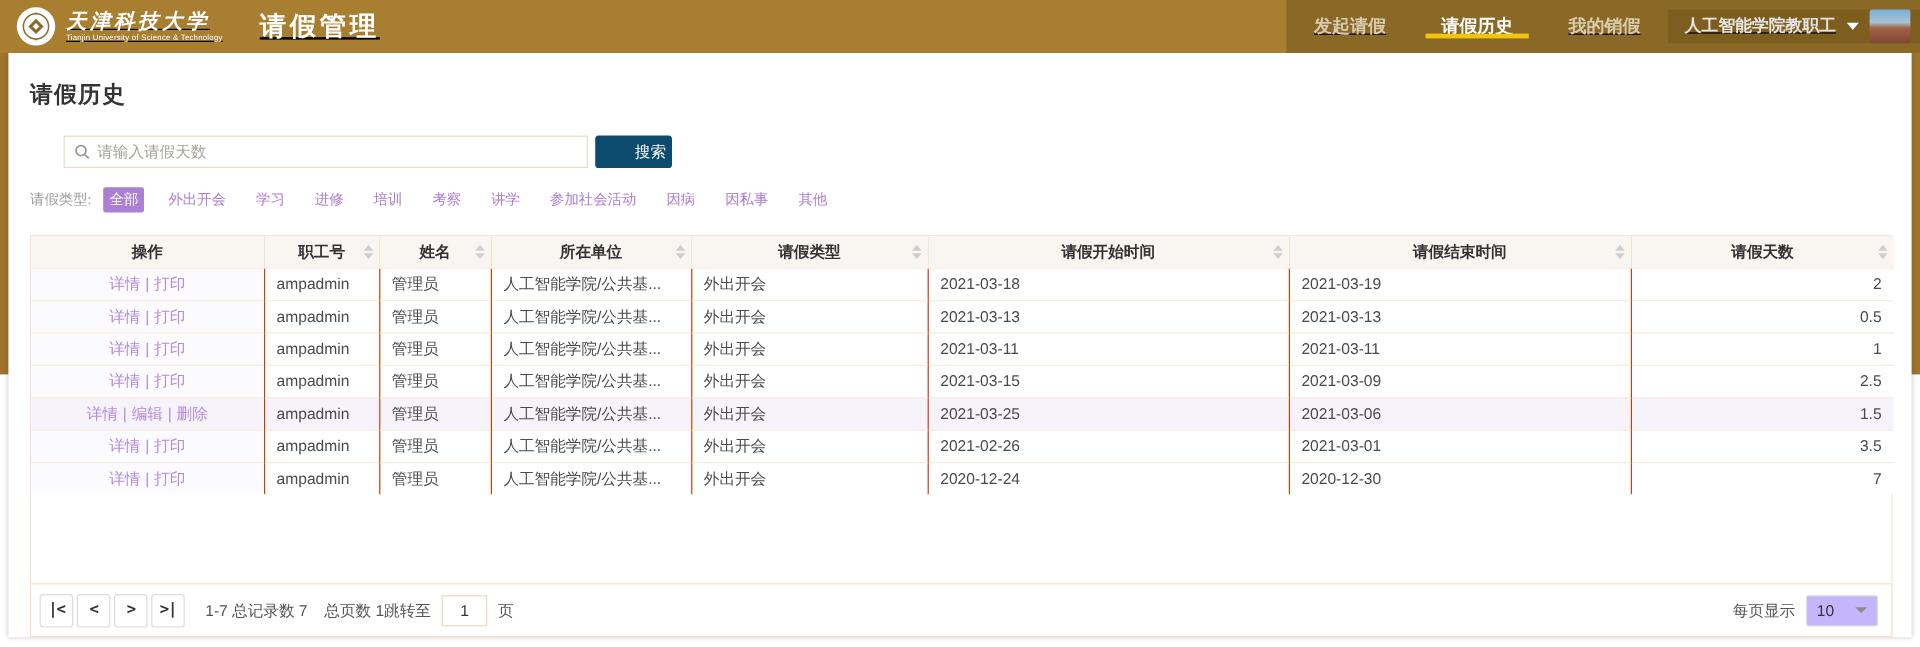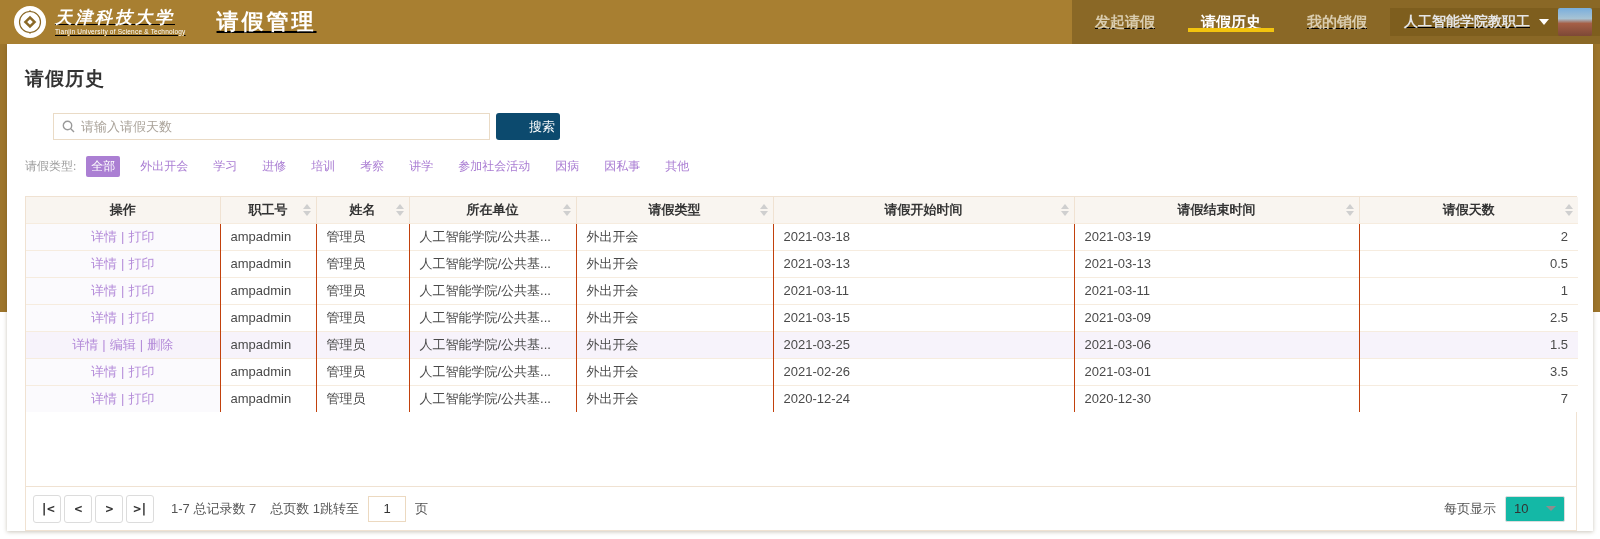--- a/index.html
+++ b/index.html
@@ -69,21 +69,21 @@
   .table-filler { height:74px; background:#fff; }
 
   
   .pager { height:44px; border-top:1px solid #f0e2d2; display:flex; align-items:center; padding:0 7px 0 7px; font-size:13px; color:#555; }
   .pg-btn { width:28px; height:28px; border:1px solid #dcdcdc; background:#fff; border-radius:3px; font-size:13px; font-weight:bold; color:#333; display:flex; align-items:center; justify-content:center; margin-right:3px; cursor:pointer; font-family:"DejaVu Sans Mono", monospace; letter-spacing:-1px; }
   .pg-text { margin-left:14px; white-space:nowrap; }
   .pg-jump { display:flex; align-items:center; white-space:nowrap; }
   .jump-input { width:38px; height:26px; border:1px solid #ecd9c0; text-align:center; font-size:13px; color:#333; margin:0 9px; outline:none; font-family:inherit; }
   .per-page { margin-left:auto; margin-right:4px; display:flex; align-items:center; }
   .pp-label { margin-right:9px; white-space:nowrap; }
-  .pp-select { width:60px; height:26px; border:1px solid #dcdcdc; border-radius:2px; display:flex; align-items:center; justify-content:space-between; padding:0 8px; color:#333; cursor:pointer; background:#14b8a6; }
+  .pp-select { width:60px; height:26px; border:1px solid #dcdcdc; border-radius:2px; display:flex; align-items:center; justify-content:space-between; padding:0 8px; color:#333; cursor:pointer; background:#c4b5fd; }
   .caret-down-gray { width:0; height:0; border-left:5px solid transparent; border-right:5px solid transparent; border-top:5px solid #8d8d8d; }
 </style>
 </head>
 <body>
 
 <div class="bg-strip"></div>
 
 <header class="topbar">
   <div class="topbar-left">
     <div class="logo-circle">

